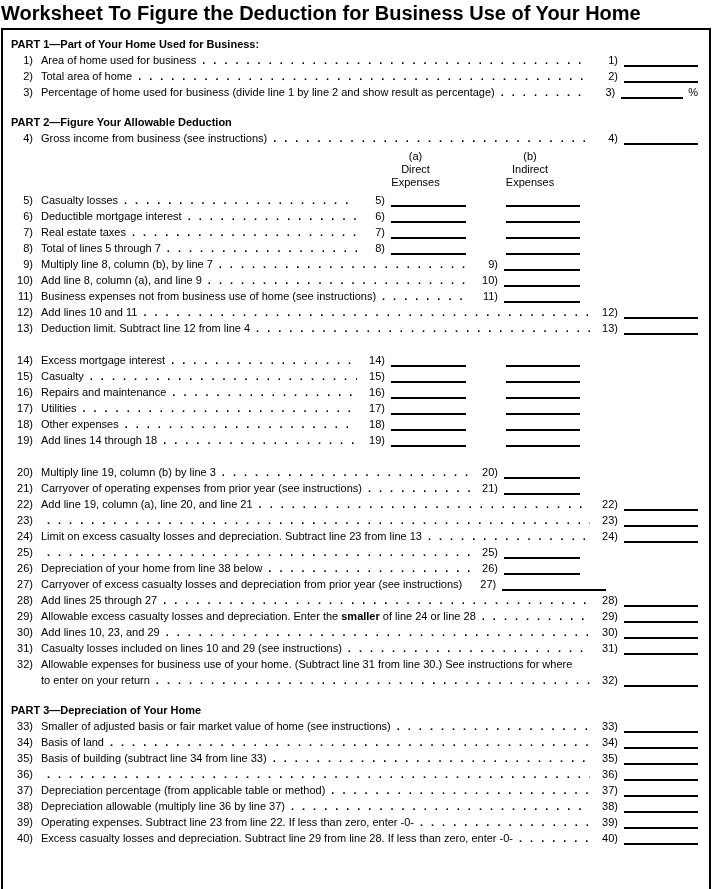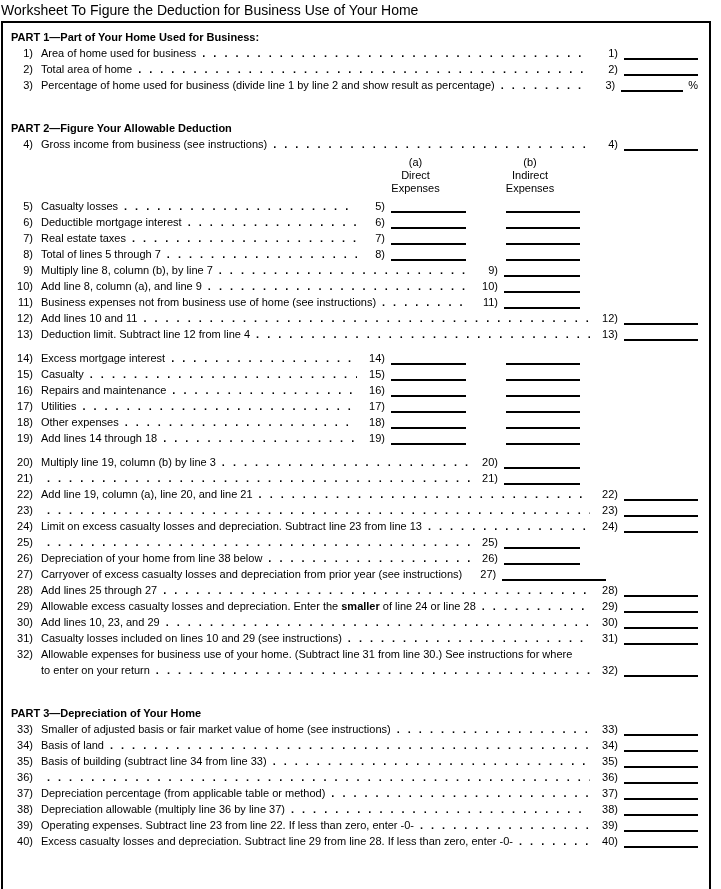--- a/index.html
+++ b/index.html
@@ -3,45 +3,45 @@
 <meta charset="utf-8">
 <style>
   html, body { margin:0; padding:0; background:#fff; }
   body {
     width:721px; height:889px;
     font-family:"Liberation Sans", sans-serif;
     color:#000;
     overflow:hidden;
   }
   .title {
-    font-size:14px; font-weight:normal;
+    font-size:20px; font-weight:bold;
     padding:2px 0 0 1px;
     white-space:nowrap;
   }
   .box {
     box-sizing:border-box;
     width:710px; height:881px;
     margin-top:3px; margin-left:1px;
     border:2px solid #000;
     padding:4px 11px 8px 8px;
     overflow:hidden;
   }
   .part-heading {
     font-size:11px; font-weight:bold;
     line-height:16px;
-    margin-top:27px;
+    margin-top:14px;
     white-space:nowrap;
   }
   .part-heading.first { margin-top:2px; }
   .row {
     display:flex; align-items:baseline;
     font-size:11px; line-height:16px; height:16px;
     white-space:nowrap;
   }
-  .row.gap { margin-top:8px; }
+  .row.gap { margin-top:16px; }
   .num  { flex:none; width:22px; text-align:right; margin-right:8px; }
   .label{ flex:none;text-align:center; }
   .label b { font-weight:bold; }
   .dots {
     flex:1 1 0; min-width:0; overflow:hidden;
     letter-spacing:8px; font-weight:bold;
     margin:0 2px 0 6px;
   }
   .rnum { flex:none; width:26px; text-align:right; margin-right:6px; }
   .blank{
@@ -258,20 +258,21 @@
       <div class="row gap">
         <span class="num">20)</span>
         <span class="label">Multiply line 19, column (b) by line 3</span>
         <span class="dots">........................................................................................................................</span>
         <span class="rnum">20)</span>
         <span class="blank w76"></span>
         <span class="tail"></span>
       </div>
       <div class="row">
         <span class="num">21)</span>
+        <span class="label">Carryover of operating expenses from prior year (see instructions)</span>
         <span class="dots">........................................................................................................................</span>
         <span class="rnum">21)</span>
         <span class="blank w76"></span>
         <span class="tail"></span>
       </div>
       <div class="row">
         <span class="num">22)</span>
         <span class="label">Add line 19, column (a), line 20, and line 21</span>
         <span class="dots">........................................................................................................................</span>
         <span class="rnum">22)</span>

